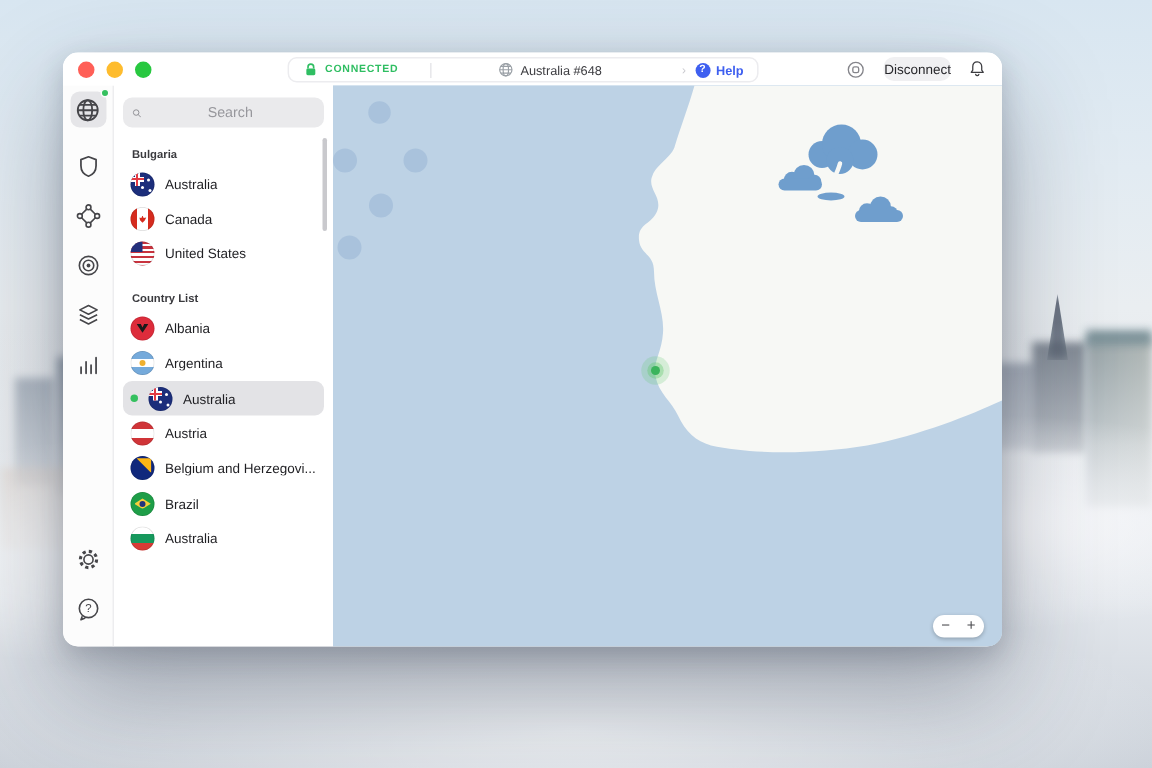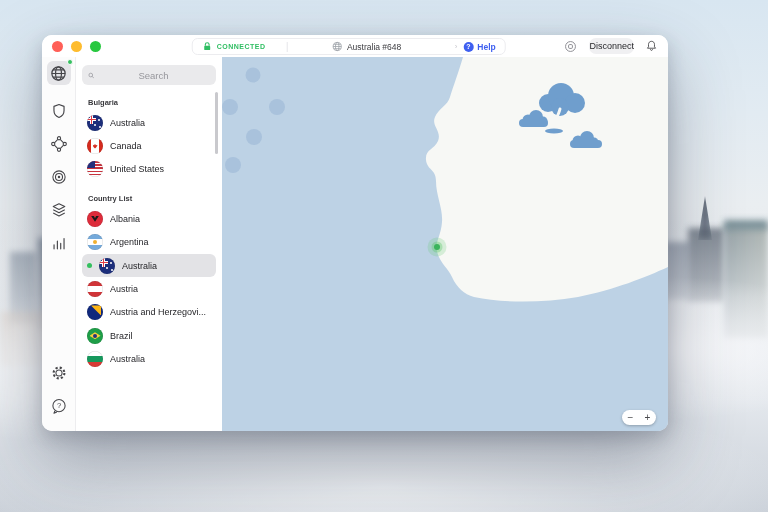--- a/index.html
+++ b/index.html
@@ -307,21 +307,21 @@
   <div class="row">
 
     <span class="flag flag-at"></span>
     <span class="label">Austria</span>
   </div>
 
 
   <div class="row">
 
     <span class="flag flag-ba"></span>
-    <span class="label">Austria and Herzegovi...</span>
+    <span class="label">Belgium and Herzegovi...</span>
   </div>
 
   <div class="row">
 
     <span class="flag flag-br"></span>
     <span class="label">Brazil</span>
   </div>
 
   <div class="row">
 

